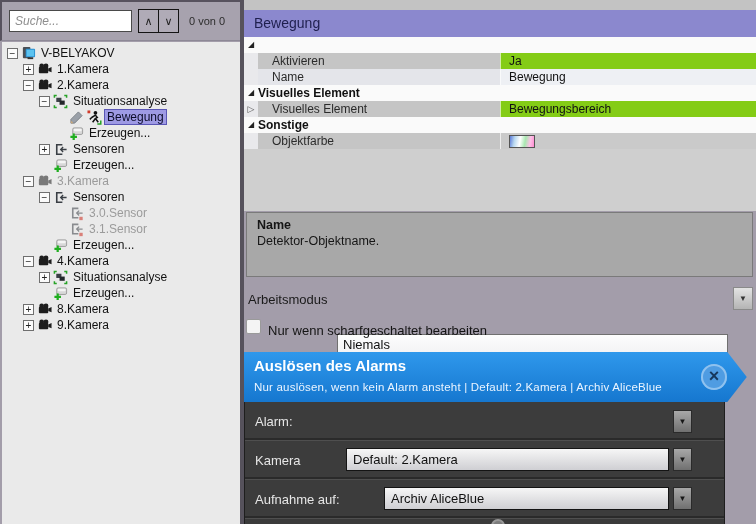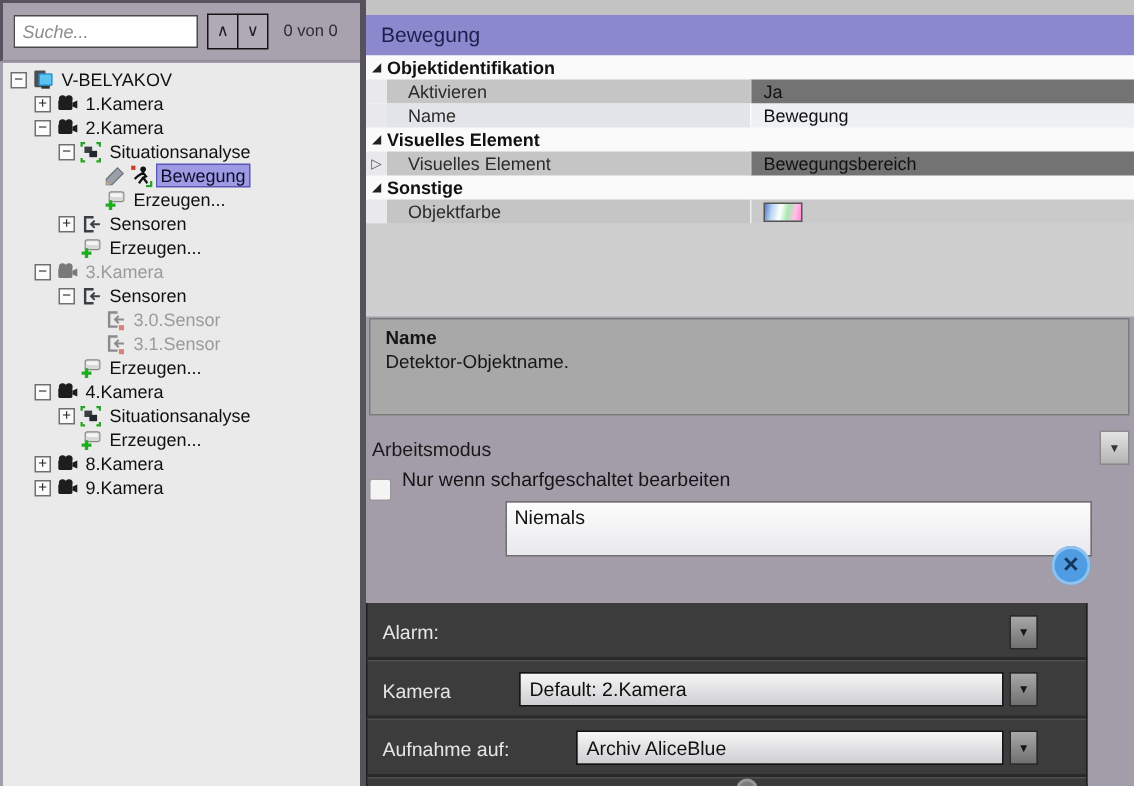--- a/index.html
+++ b/index.html
@@ -55,21 +55,21 @@
   }
   .prop-grid { position:absolute; left:0; top:37px; width:512px; height:112px; background:#fafafa; }
   .grid-row { display:flex; height:16px; font-size:12px; align-items:stretch; }
   .cat-row { background:#fafafa; color:#111; }
   .cat-row .glyph { width:14px; flex:0 0 14px; font-size:8px; line-height:16px; text-align:center; color:#222; }
   .cat-row b { line-height:16px; font-size:12px; }
   .grid-row .gutter { width:14px; flex:0 0 14px; background:#e9e9ec; font-size:9px; line-height:16px; text-align:center; color:#555; }
   .grid-row .plabel { width:242px; flex:0 0 242px; line-height:16px; padding-left:14px; color:#2b2b2b; }
   .grid-row .pvalue { flex:1; line-height:16px; padding-left:8px; color:#111; border-left:1px solid rgba(255,255,255,.65); display:flex; align-items:center; }
   .grid-row.dark .plabel { background:#c5c5c5; }
-  .grid-row.dark .pvalue { background:#737373; }
+  .grid-row.dark .pvalue { background:#84cc16; }
   .grid-row.light .plabel { background:#e4e5ea; }
   .grid-row.light .pvalue { background:#eef0f4; }
   .grid-row.swatchrow .pvalue { background:#cacaca; }
   .color-swatch {
     width:26px; height:13px; border:1px solid #555;
     background:linear-gradient(100deg,#5a78d8 0%,#b8d8f0 20%,#ffffff 42%,#a8e8b0 62%,#ffc0e8 82%,#ff8ad0 100%);
   }
   .grid-filler { position:absolute; left:0; top:149px; width:512px; height:62px; background:#cfcfcf; }
   .desc-box {
     position:absolute; left:2px; top:212px; width:507px; height:65px;
@@ -88,21 +88,21 @@
   .drop-btn {
     position:absolute; width:20px; height:23px; text-align:center;
     background:linear-gradient(#e3e3e3,#b4b4b4); border:1px solid #8a8a8a;
     color:#333; font-size:8px; line-height:21px; cursor:default;
   }
   .wm-btn { left:489px; top:287px; }
   .cb-box {
     position:absolute; left:2px; top:319px; width:15px; height:15px;
     background:#f4f4f4; border:1px solid #9a9a9a; border-radius:2px;
   }
-  .cb-label { position:absolute; left:24px; top:312px; font-size:13px; color:#141414; }
+  .cb-label { position:absolute; left:24px; top:323px; font-size:13px; color:#141414; }
   
   .alarm-header {
     position:absolute; left:0; top:352px; width:512px; height:50px;
     background:linear-gradient(180deg,#2f98ec,#1677cf);
     clip-path:polygon(0 0,94.4% 0,98.2% 50%,94.4% 100%,0 100%);
   }
   .alarm-title { position:absolute; left:10px; top:5px; font-size:15px; font-weight:bold; color:#fff; }
   .alarm-subtitle { position:absolute; left:10px; top:29px; font-size:11.5px; color:#eaf4ff; letter-spacing:.2px; white-space:nowrap; }
   .alarm-close {
     position:absolute; left:457px; top:364px; width:26px; height:26px; border-radius:50%;
@@ -371,21 +371,20 @@
   </div>
 
   <div class="divider"></div>
 
   <div class="right-panel">
     <div class="top-strip"></div>
     <div class="prop-header">Bewegung</div>
     <div class="prop-grid" id="prop-grid">
         <div class="grid-row cat-row">
           <span class="glyph">◢</span>
-          <b>Objektidentifikation</b>
         </div>
         <div class="grid-row dark">
           <span class="gutter"></span>
           <span class="plabel">Aktivieren</span>
           <span class="pvalue">Ja</span>
         </div>
         <div class="grid-row light">
           <span class="gutter"></span>
           <span class="plabel">Name</span>
           <span class="pvalue">Bewegung</span>
@@ -418,20 +417,24 @@
       <div class="desc-text">Detektor-Objektname.</div>
     </div>
 
     <div class="workmode-label">Arbeitsmodus</div>
     <div class="combo-field wm-field">Niemals</div>
     <div class="drop-btn wm-btn">▼</div>
 
     <div class="cb-box"></div>
     <div class="cb-label">Nur wenn scharfgeschaltet bearbeiten</div>
 
+    <div class="alarm-header">
+      <div class="alarm-title">Auslösen des Alarms</div>
+      <div class="alarm-subtitle">Nur auslösen, wenn kein Alarm ansteht | Default: 2.Kamera | Archiv AliceBlue</div>
+    </div>
     <div class="alarm-close">×</div>
 
     <div class="alarm-body">
       <div class="afield af0">
         <span class="alabel">Alarm:</span>
         <div class="adrop">▼</div>
       </div>
       <div class="afield af1">
         <span class="alabel">Kamera</span>
         <div class="acombo">Default: 2.Kamera</div>

